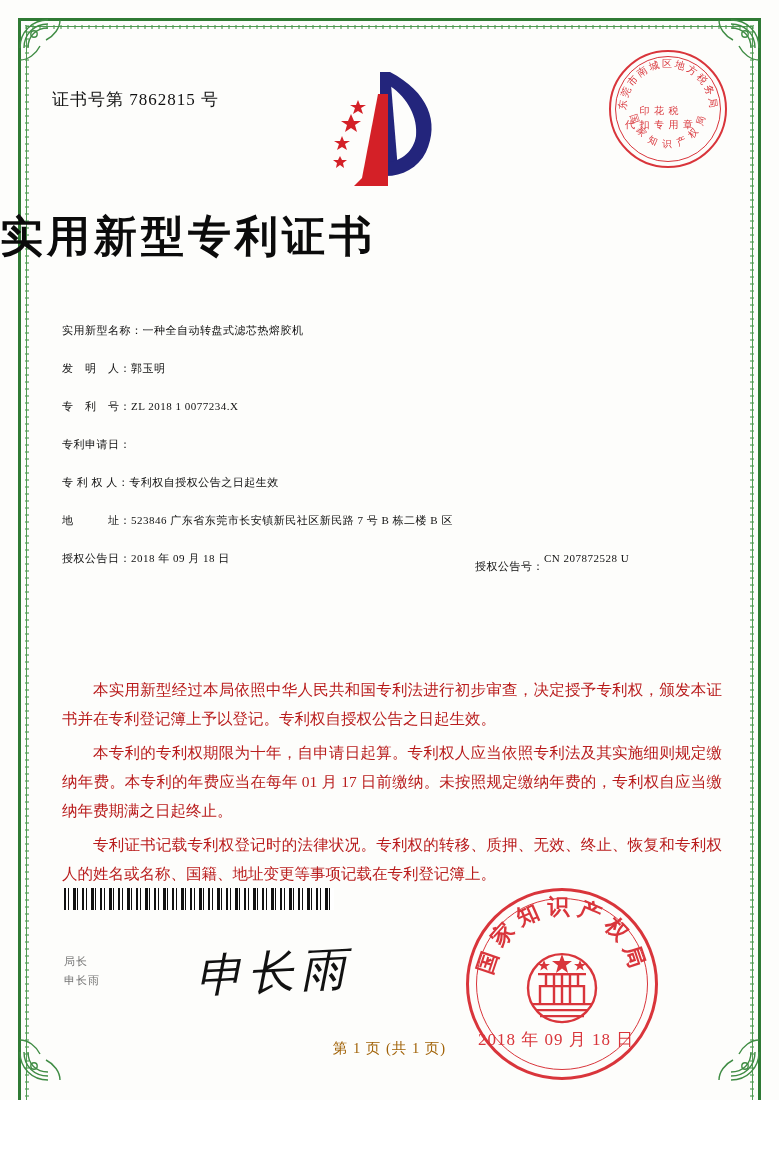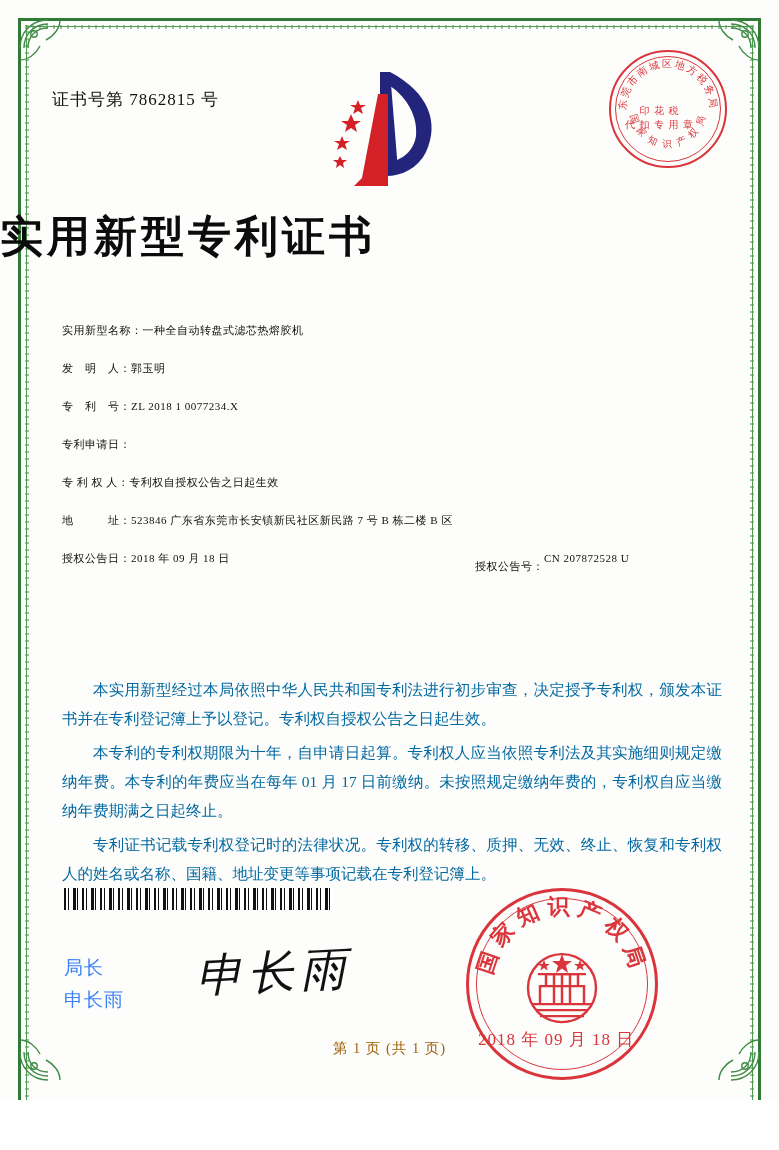--- a/index.html
+++ b/index.html
@@ -152,21 +152,21 @@
   }
 
   
   .body-text {
     position: absolute;
     left: 62px;
     top: 676px;
     width: 660px;
     font-size: 15.5px;
     line-height: 1.85;
-    color: #0369a1;
+    color: #b91c1c;
     text-align: justify;
   }
   .body-text p {
     margin: 0 0 6px 0;
     text-indent: 2em;
   }
 
   
   .barcode {
     position: absolute;
@@ -178,23 +178,23 @@
       repeating-linear-gradient(90deg,
         #111 0 2px, #fff 2px 4px, #111 4px 5px, #fff 5px 9px,
         #111 9px 12px, #fff 12px 13px, #111 13px 14px, #fff 14px 18px);
   }
 
   
   .sig-label {
     position: absolute;
     left: 64px;
     top: 952px;
-    font-size: 19px;
+    font-size: 11px;
     line-height: 1.7;
-    color: #3b82f6;
+    color: #737373;
     letter-spacing: 1px;
   }
   .sig-script {
     position: absolute;
     left: 196px;
     top: 942px;
     font-size: 46px;
     color: #111;
     font-family: "DejaVu Serif", serif;
     font-style: italic;

